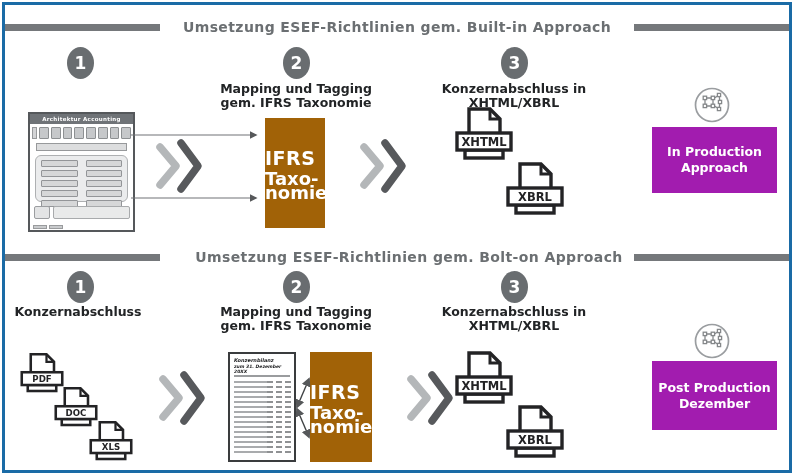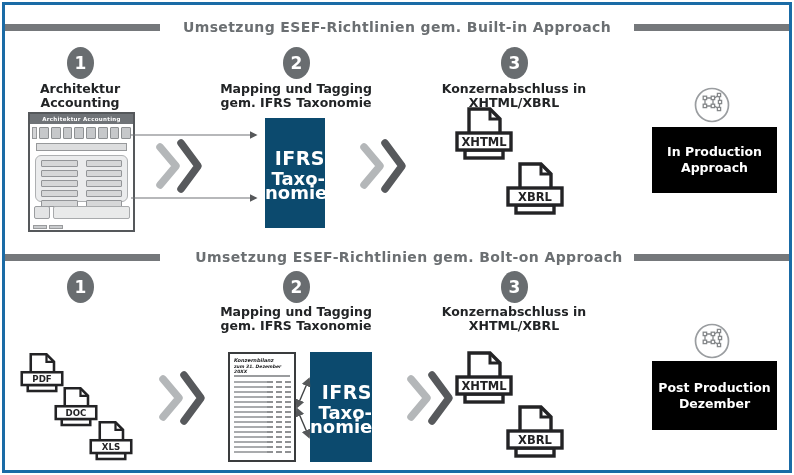--- a/index.html
+++ b/index.html
@@ -23,28 +23,28 @@
     position:absolute; width:27px; height:32px; border-radius:50%;
     background:#696d70; color:#ffffff; font-size:17px; font-weight:bold;
     text-align:center; line-height:32px;
   }
   .step-label {
     position:absolute; text-align:center; font-size:12.5px; font-weight:bold;
     color:#222426; line-height:14px; white-space:pre-line;
   }
   
   .tax-box {
-    position:absolute; background:#0c4a6e; color:#ffffff; text-align:right;
+    position:absolute; background:#a16207; color:#ffffff; text-align:left;
     display:flex; flex-direction:column; justify-content:center; gap:3px;
   }
   .tax-line1 { font-size:19px; font-weight:bold; letter-spacing:0.5px; }
   .tax-line2 { font-size:18px; font-weight:bold; white-space:pre-line; line-height:14px; }
   
   .result-box {
-    position:absolute; background:#000000; color:#ffffff; text-align:center;
+    position:absolute; background:#a21caf; color:#ffffff; text-align:center;
     display:flex; align-items:center; justify-content:center;
     font-size:12.5px; font-weight:bold; line-height:16px; white-space:pre-line;
   }
   .badge-circle { position:absolute; }
   
   .fi-shape { fill:#ffffff; stroke:#232325; stroke-width:3.4; stroke-linejoin:miter; }
   .fi-fold  { fill:none;   stroke:#232325; stroke-width:3;   stroke-linejoin:miter; }
   .fi-label { font-family:"DejaVu Sans","Liberation Sans",sans-serif; font-weight:bold;
               font-size:11.5px; text-anchor:middle; fill:#232325; }
   .file-icon { position:absolute; }
@@ -103,22 +103,20 @@
 <div id="canvas">
 
   <div class="title-bar" style="left:5px;  top:24px; width:155px;"></div>
   <div class="title-bar" style="left:634px; top:24px; width:155px;"></div>
   <div class="sec-title" style="top:17px;">Umsetzung ESEF-Richtlinien gem. Built-in Approach</div>
 
   <div class="step-circle" style="left:67px;  top:47px;">1</div>
   <div class="step-circle" style="left:283px; top:47px;">2</div>
   <div class="step-circle" style="left:501px; top:47px;">3</div>
 
-  <div class="step-label" style="left:20px;  top:82px; width:120px;">Architektur
-Accounting</div>
   <div class="step-label" style="left:216px; top:82px; width:160px;">Mapping und Tagging
 gem. IFRS Taxonomie</div>
   <div class="step-label" style="left:434px; top:82px; width:160px;">Konzernabschluss in
 XHTML/XBRL</div>
 
   <div class="mini-window">
     <div class="mw-title">Architektur Accounting</div>
     <div class="mw-side"></div>
     <div class="mw-toolbar">
       <div class="mw-tool"></div>
@@ -187,20 +185,21 @@
 Approach</div>
 
   <div class="title-bar" style="left:5px;  top:254px; width:155px;"></div>
   <div class="title-bar" style="left:634px; top:254px; width:155px;"></div>
   <div class="sec-title" style="top:247px;margin-left:12px;">Umsetzung ESEF-Richtlinien gem. Bolt-on Approach</div>
 
   <div class="step-circle" style="left:67px;  top:271px;">1</div>
   <div class="step-circle" style="left:283px; top:271px;">2</div>
   <div class="step-circle" style="left:501px; top:271px;">3</div>
 
+  <div class="step-label" style="left:8px;   top:305px; width:140px;">Konzernabschluss</div>
   <div class="step-label" style="left:216px; top:305px; width:160px;">Mapping und Tagging
 gem. IFRS Taxonomie</div>
   <div class="step-label" style="left:434px; top:305px; width:160px;">Konzernabschluss in
 XHTML/XBRL</div>
 
   <svg class="file-icon" style="left:18px; top:352px;" width="48" height="45" viewBox="0 0 64 60">
     <path class="fi-shape" d="M17 3 H38 L48 13 V34 H17 Z"></path>
     <path class="fi-fold" d="M38 3 V13 H48"></path>
     <rect class="fi-shape" x="13" y="44" width="38" height="8"></rect>
     <rect class="fi-shape" x="5" y="27" width="54" height="17"></rect>

